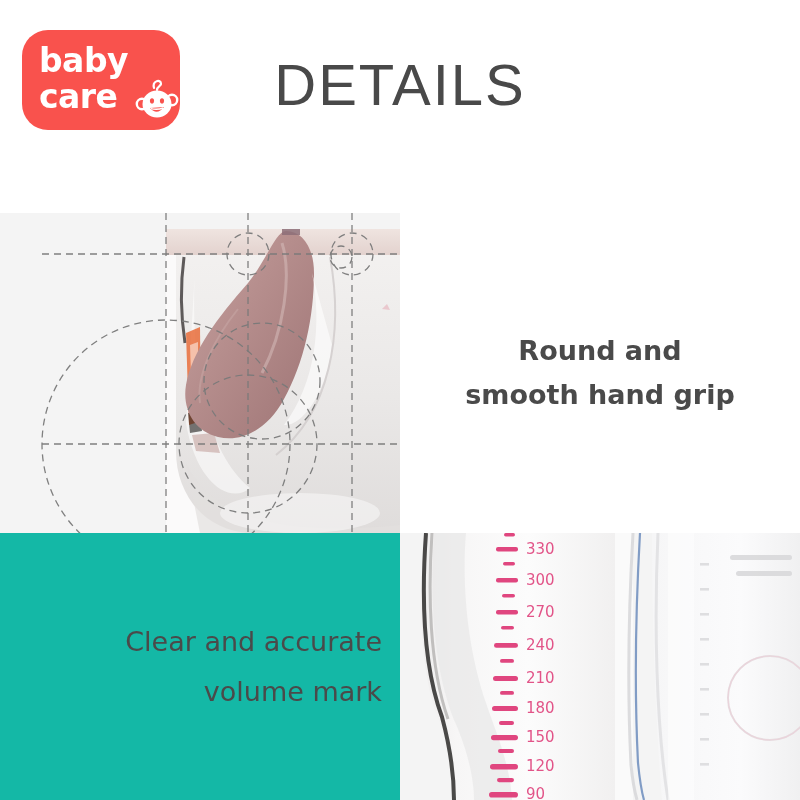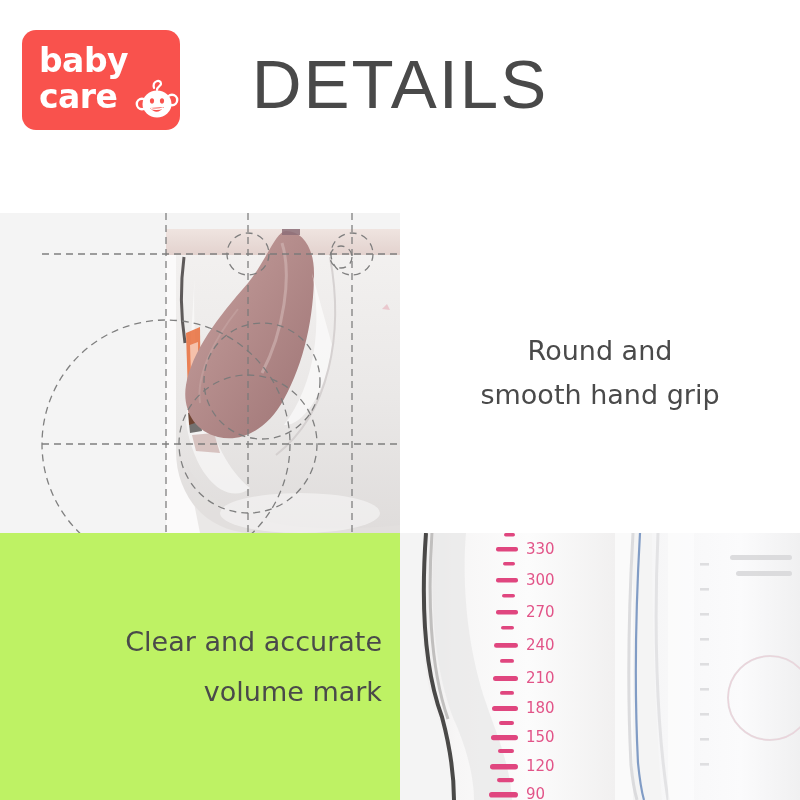--- a/index.html
+++ b/index.html
@@ -25,21 +25,21 @@
     position: absolute;
     left: 0; top: 0;
     width: 800px; height: 200px;
     background: #ffffff;
   }
   #brand-logo {
     position: absolute;
     left: 22px; top: 30px;
     width: 158px; height: 100px;
     background: #f9524d;
-    border-radius: 14px;
+    border-radius: 26px;
     overflow: hidden;
   }
   #brand-wordmark {
     position: absolute;
     left: 17px; top: 13px;
     color: #ffffff;
     font-size: 33px;
     line-height: 36px;
     font-weight: 600;
     letter-spacing: -0.5px;
@@ -50,21 +50,21 @@
     position: absolute;
     left: 112px; top: 48px;
     width: 46px; height: 44px;
   }
   #page-title {
     position: absolute;
     left: 0; top: 54px;
     width: 800px;
     text-align: center;
     color: #494949;
-    font-size: 69px;
+    font-size: 58px;
     line-height: 62px;
     font-weight: 400;
     letter-spacing: 2px;
     font-family: "Liberation Sans", "DejaVu Sans", sans-serif;
   }
 
   
   #panel-grip-photo {
     position: absolute;
     left: 0; top: 213px;
@@ -79,31 +79,31 @@
     background: #ffffff;
     display: flex;
     align-items: center;
     justify-content: center;
   }
   #caption-grip-text {
     text-align: center;
     color: #4a4a4a;
     font-size: 27px;
     line-height: 44px;
-    font-weight: 400;
+    font-weight: 700;
     white-space: pre-line;
     font-family: "DejaVu Sans", "Liberation Sans", sans-serif;
   }
 
   
   #caption-volume {
     position: absolute;
     left: 0; top: 533px;
     width: 400px; height: 267px;
-    background: #bef264;
+    background: #14b8a6;
     display: flex;
     align-items: center;
     justify-content: flex-end;
   }
   #caption-volume-text {
     text-align: right;
     padding-right: 18px;
     color: #4a4a4a;
     font-size: 27px;
     line-height: 50px;

